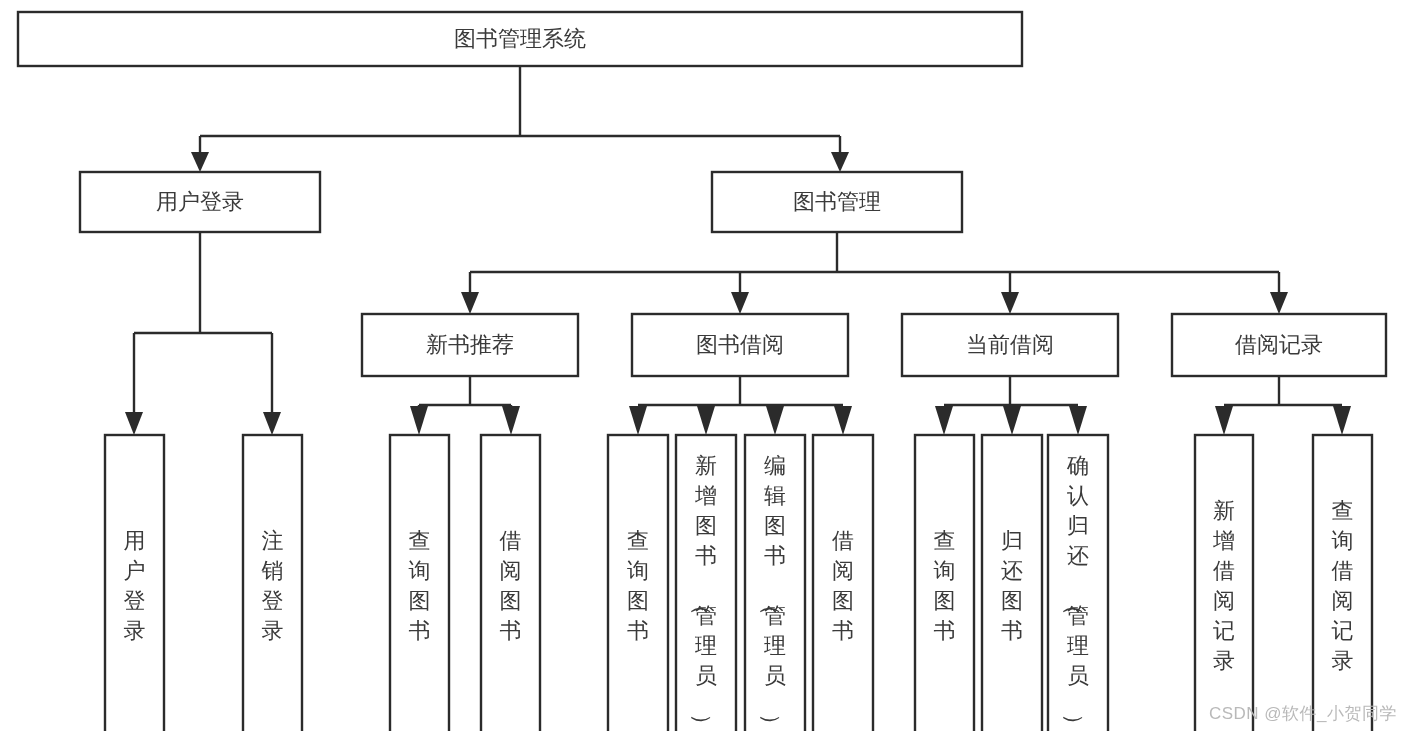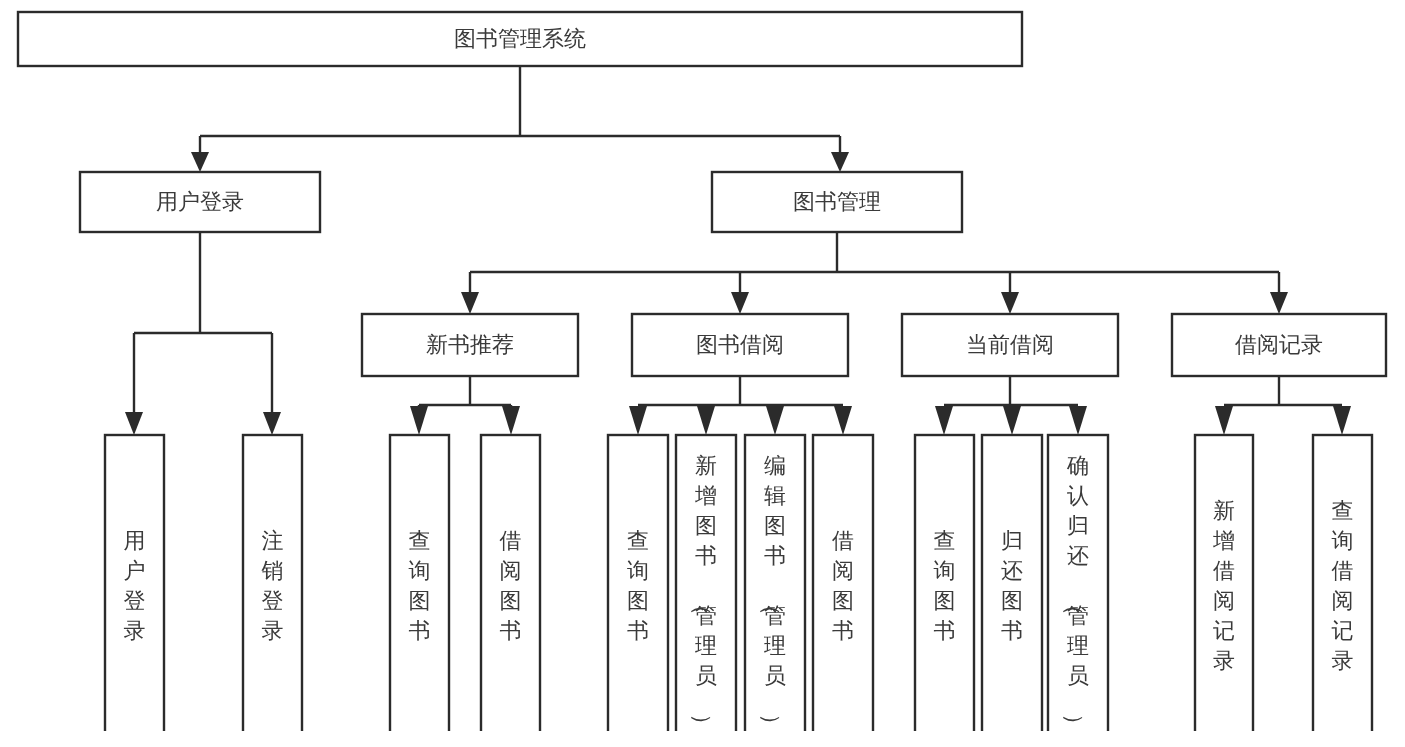--- a/index.html
+++ b/index.html
@@ -215,14 +215,15 @@
           <text class="node-label-vert" x="1224" y="518.4"><tspan x="1224" dy="0">新</tspan><tspan x="1224" dy="30">增</tspan><tspan x="1224" dy="30">借</tspan><tspan x="1224" dy="30">阅</tspan><tspan x="1224" dy="30">记</tspan><tspan x="1224" dy="30">录</tspan></text>
         </g>
         <g>
           <rect class="node-rect" x="1313" y="435" width="59" height="300"></rect>
           <text class="node-label-vert" x="1342.5" y="518.4"><tspan x="1342.5" dy="0">查</tspan><tspan x="1342.5" dy="30">询</tspan><tspan x="1342.5" dy="30">借</tspan><tspan x="1342.5" dy="30">阅</tspan><tspan x="1342.5" dy="30">记</tspan><tspan x="1342.5" dy="30">录</tspan></text>
         </g>
       </g>
 
   </svg>
 
+  <div class="watermark">CSDN @软件_小贺同学</div>
 
 </div>
 
 </body></html>

